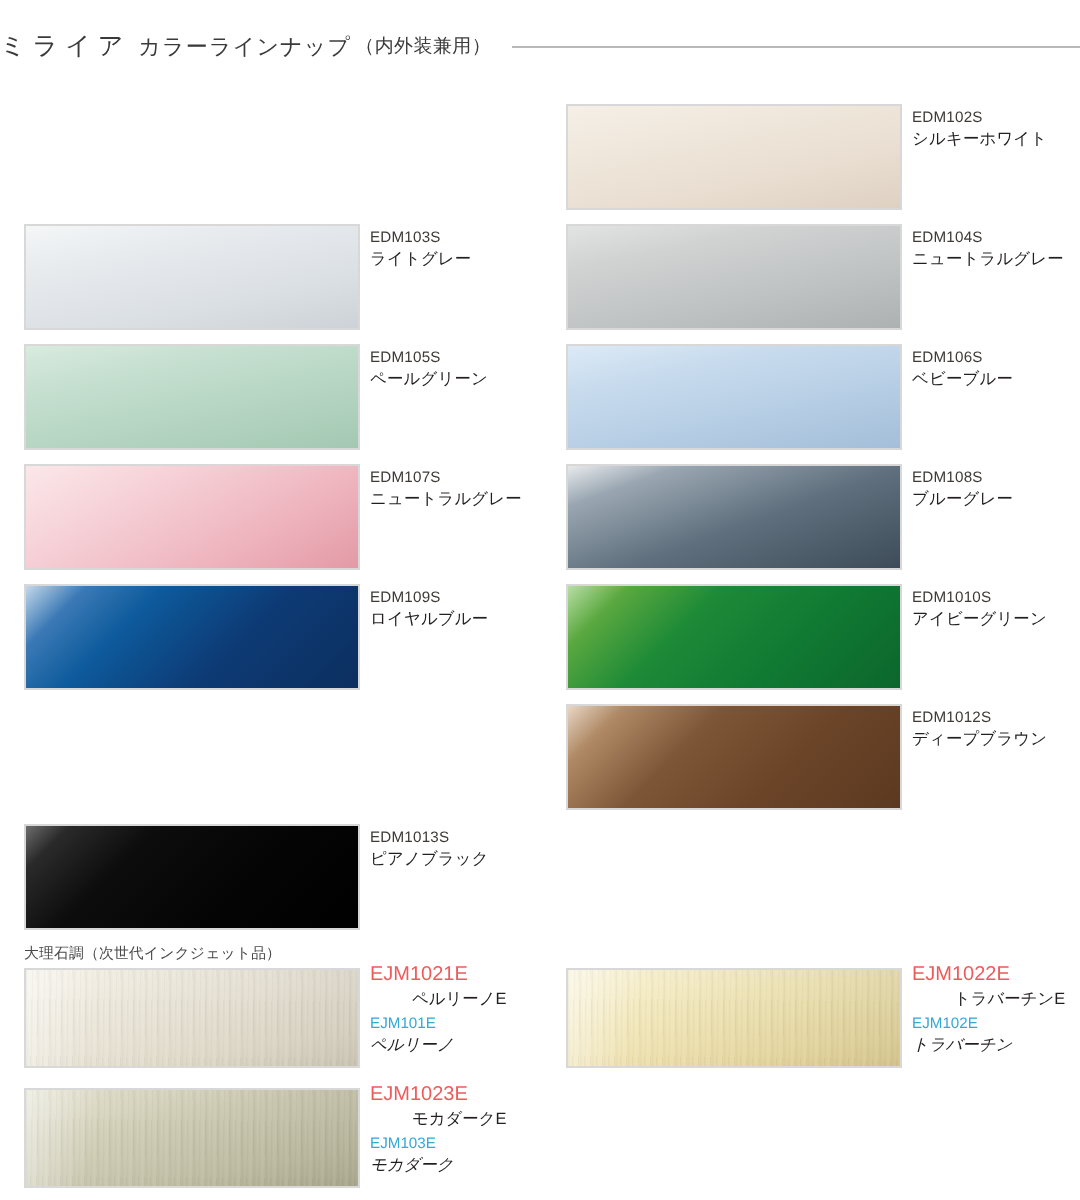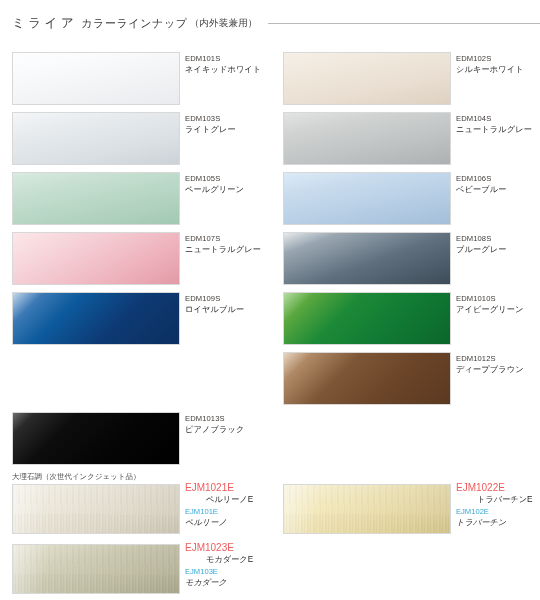--- a/index.html
+++ b/index.html
@@ -17,21 +17,21 @@
     overflow: hidden;
   }
 
   
   #page-header {
     position: absolute;
     left: 0; top: 10px;
     width: 540px; height: 26px;
     display: flex;
     align-items: center;
-    padding-left: 12px;
+    padding-left: 0;
   }
   .title-main {
     font-size: 12.5px;
     letter-spacing: 3.5px;
     color: #3a3a3a;
     white-space: nowrap;
   }
   .title-sub {
     font-size: 11px;
     letter-spacing: 0.6px;
@@ -186,29 +186,20 @@
 
 <div id="page-header">
   <span class="title-main">ミライア</span>
   <span class="title-sub">カラーラインナップ</span>
   <span class="title-paren">（内外装兼用）</span>
   <span class="title-rule"></span>
 </div>
 
 <div id="solid-grid">
     <div class="swatch-row">
-      <div class="swatch-cell col-left">
-        <div class="chip">
-          <div class="chip-inner" style="background: linear-gradient(168deg, rgb(253, 253, 254) 0%, rgb(250, 251, 252) 22%, rgb(242, 243, 245) 62%, rgb(233, 235, 238) 100%);"></div>
-        </div>
-        <div class="chip-label">
-          <div class="chip-code">EDM101S</div>
-          <div class="chip-name">ネイキッドホワイト</div>
-        </div>
-      </div>
       <div class="swatch-cell col-right">
         <div class="chip">
           <div class="chip-inner" style="background: linear-gradient(168deg, rgb(245, 239, 231) 0%, rgb(241, 233, 222) 25%, rgb(233, 222, 209) 65%, rgb(222, 209, 194) 100%);"></div>
         </div>
         <div class="chip-label">
           <div class="chip-code">EDM102S</div>
           <div class="chip-name">シルキーホワイト</div>
         </div>
       </div>
     </div>

